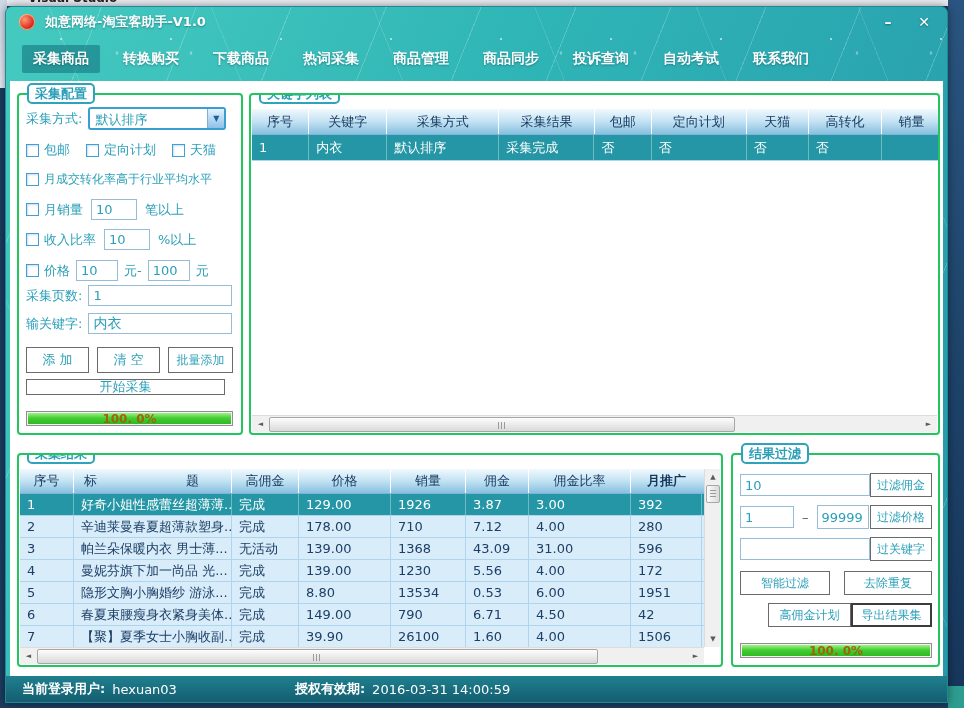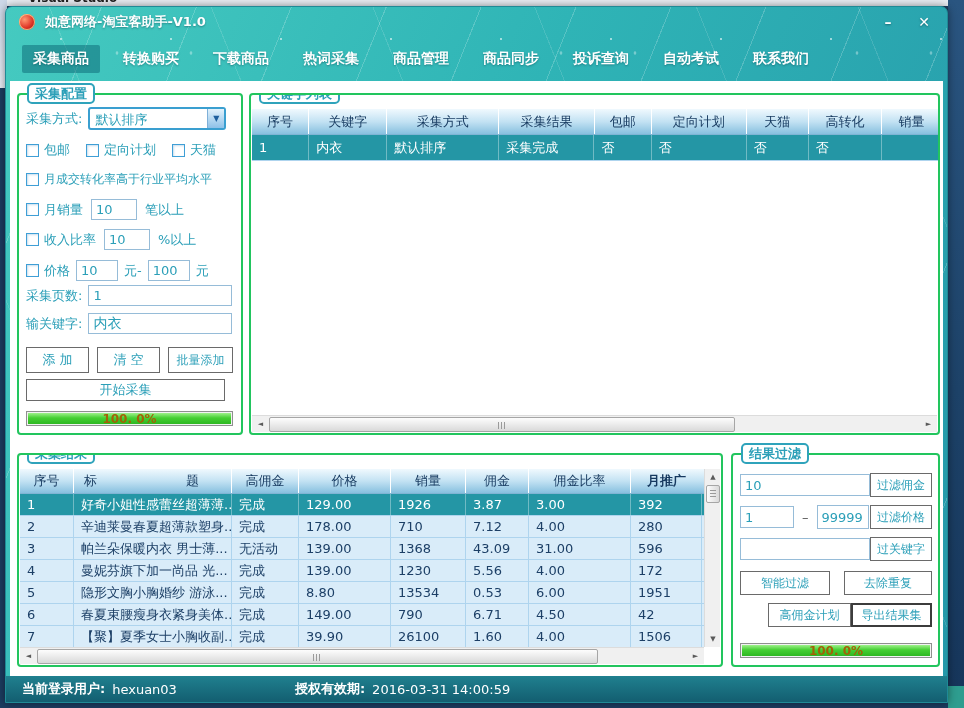--- a/index.html
+++ b/index.html
@@ -200,21 +200,21 @@
         <span>输关键字:</span>
         <input class="tinput" style="width: 144px; margin-left: 6px; font-size: 14px;" value="内衣">
       </div>
 
       <div class="cfg-row" style="top:252px;">
         <div class="btn" style="width:64px; height:26px;">添  加</div>
         <div class="btn" style="width:64px; height:26px; margin-left:8px;">清  空</div>
         <div class="btn" style="width:66px; height:26px; margin-left:8px; font-size:12px;">批量添加</div>
       </div>
 
-      <div class="btn" style="position:absolute; left:7px; right:16px; top:284px; height:22px;">开始采集</div>
+      <div class="btn" style="position:absolute; left:7px; right:16px; top:284px; height:16px;">开始采集</div>
 
       <div class="progress" style="left:7px; right:8px; top:316px;">
         <div class="progress-fill"></div>
         <div class="progress-text">100. 0%</div>
       </div>
     </div>
 
     <div class="groupbox" id="keyword-panel">
       <div class="gb-title">关键字列表</div>
 

